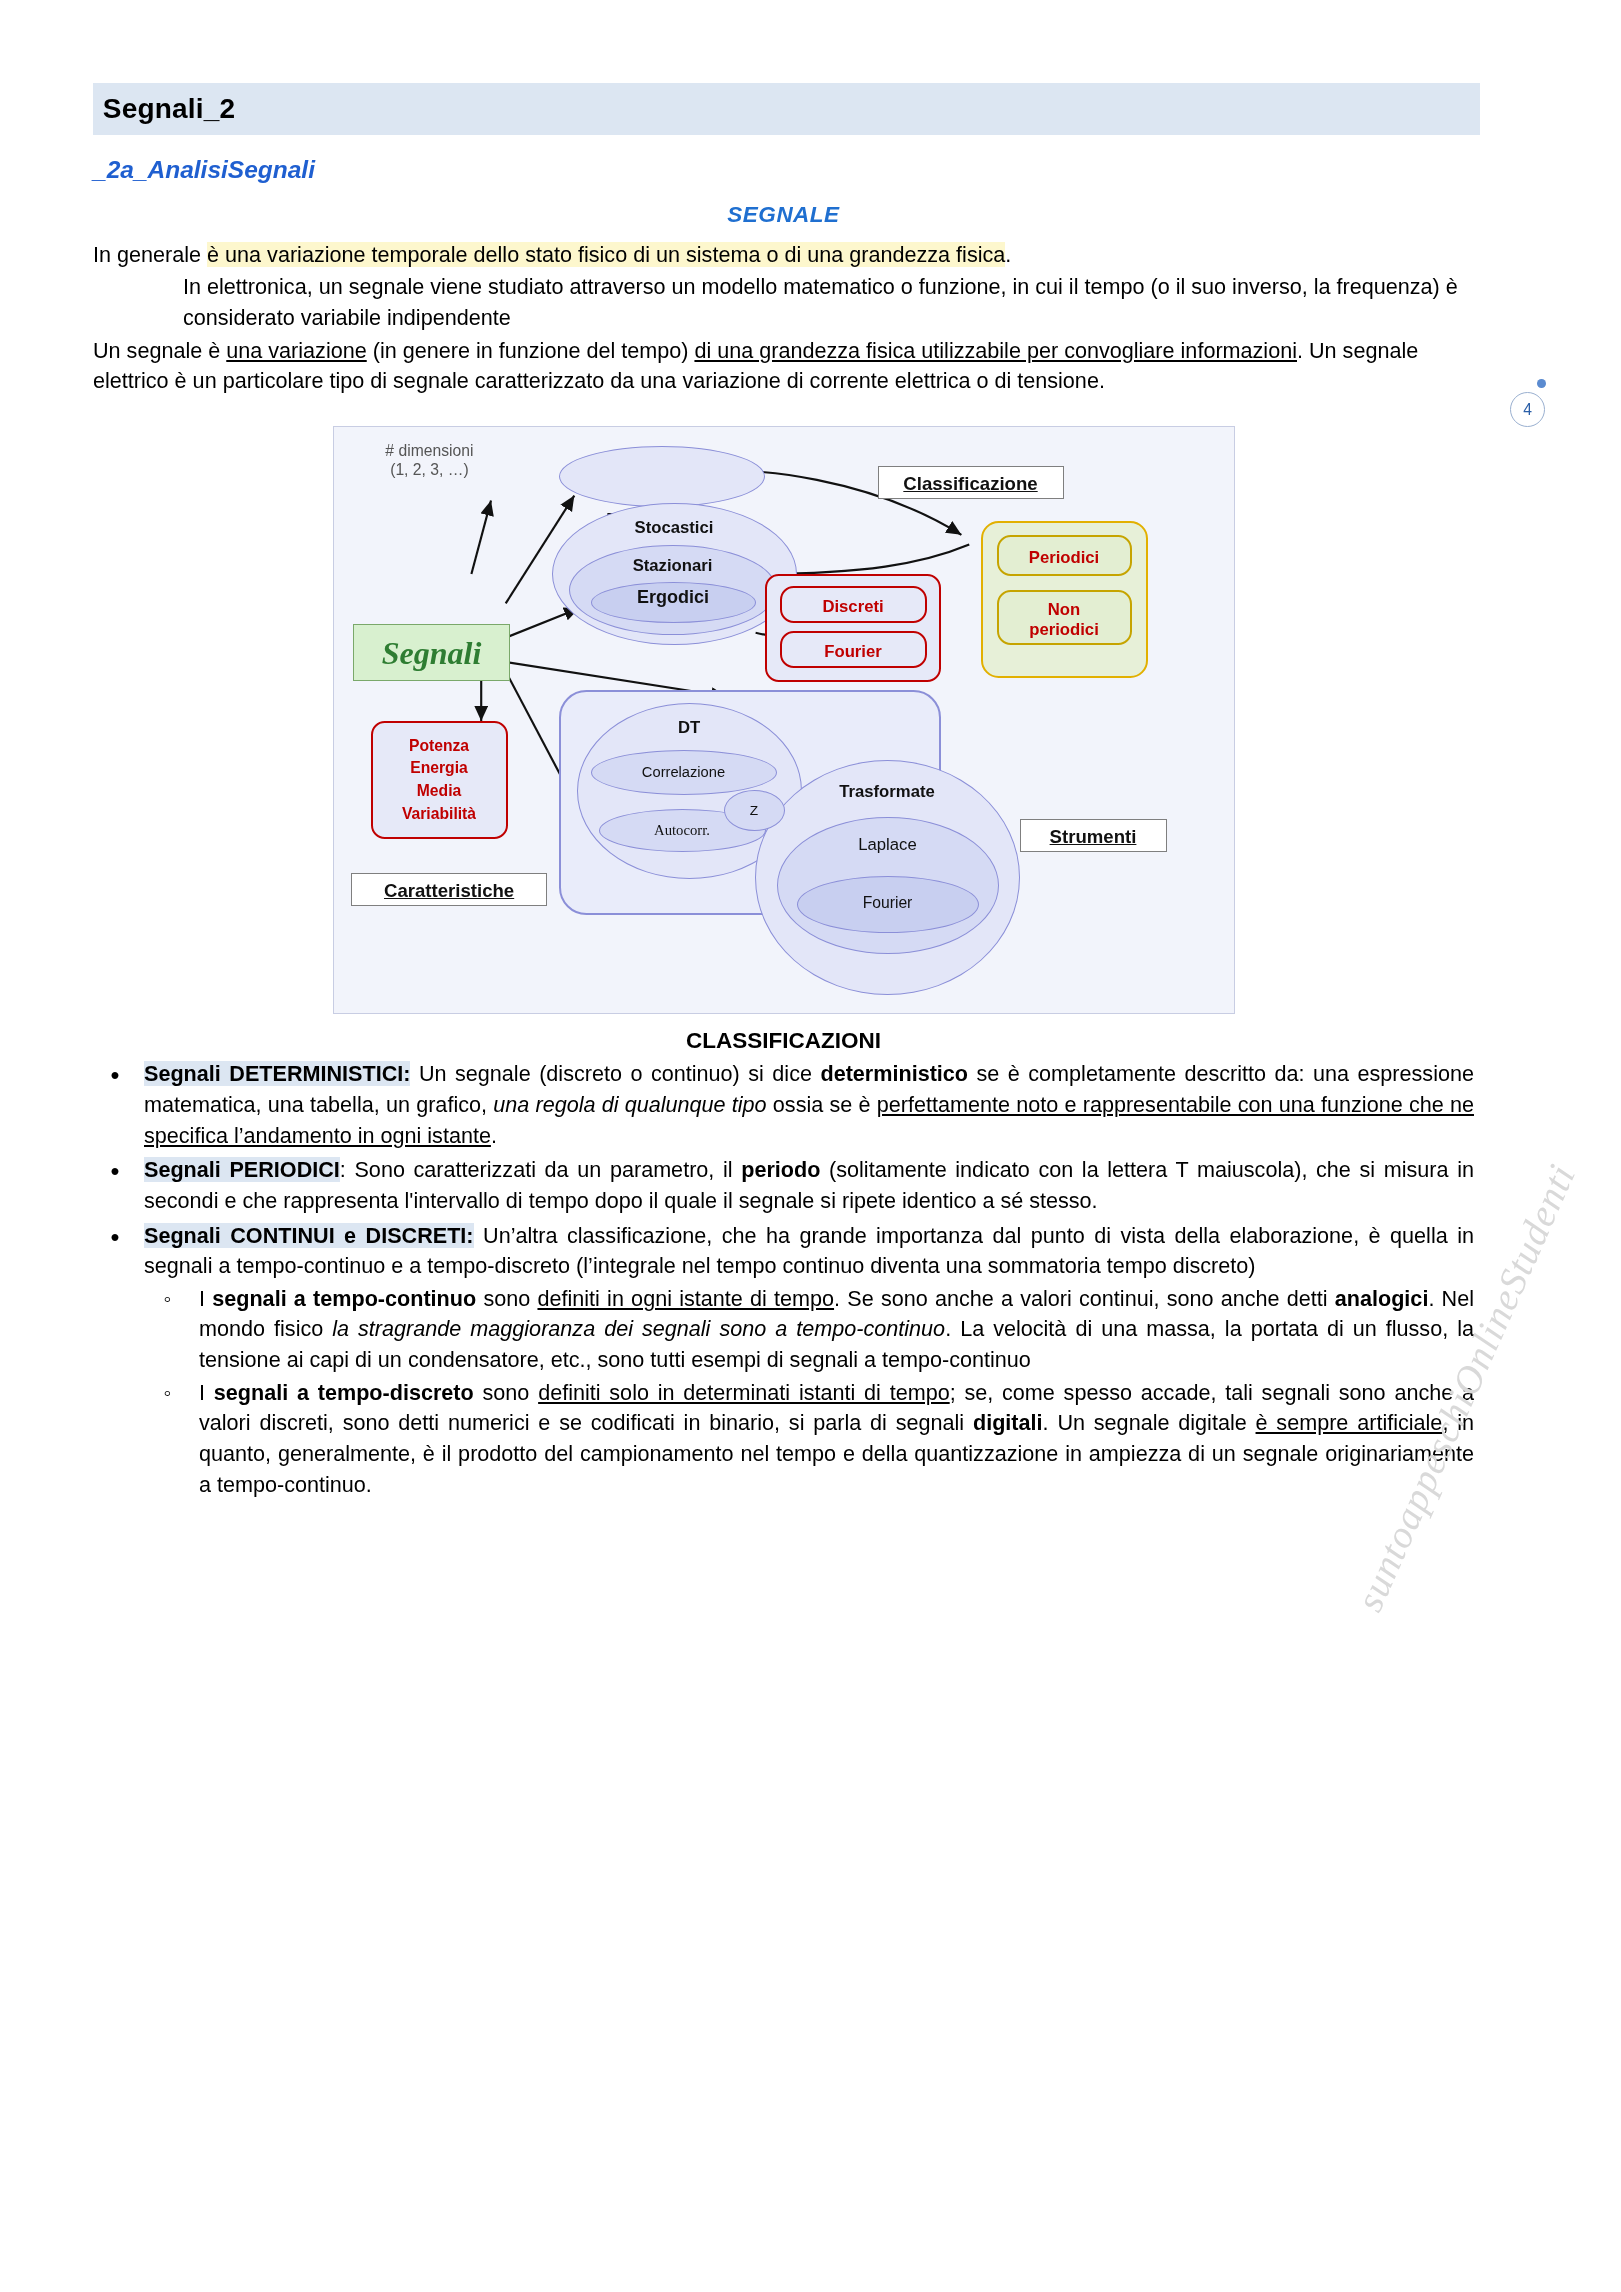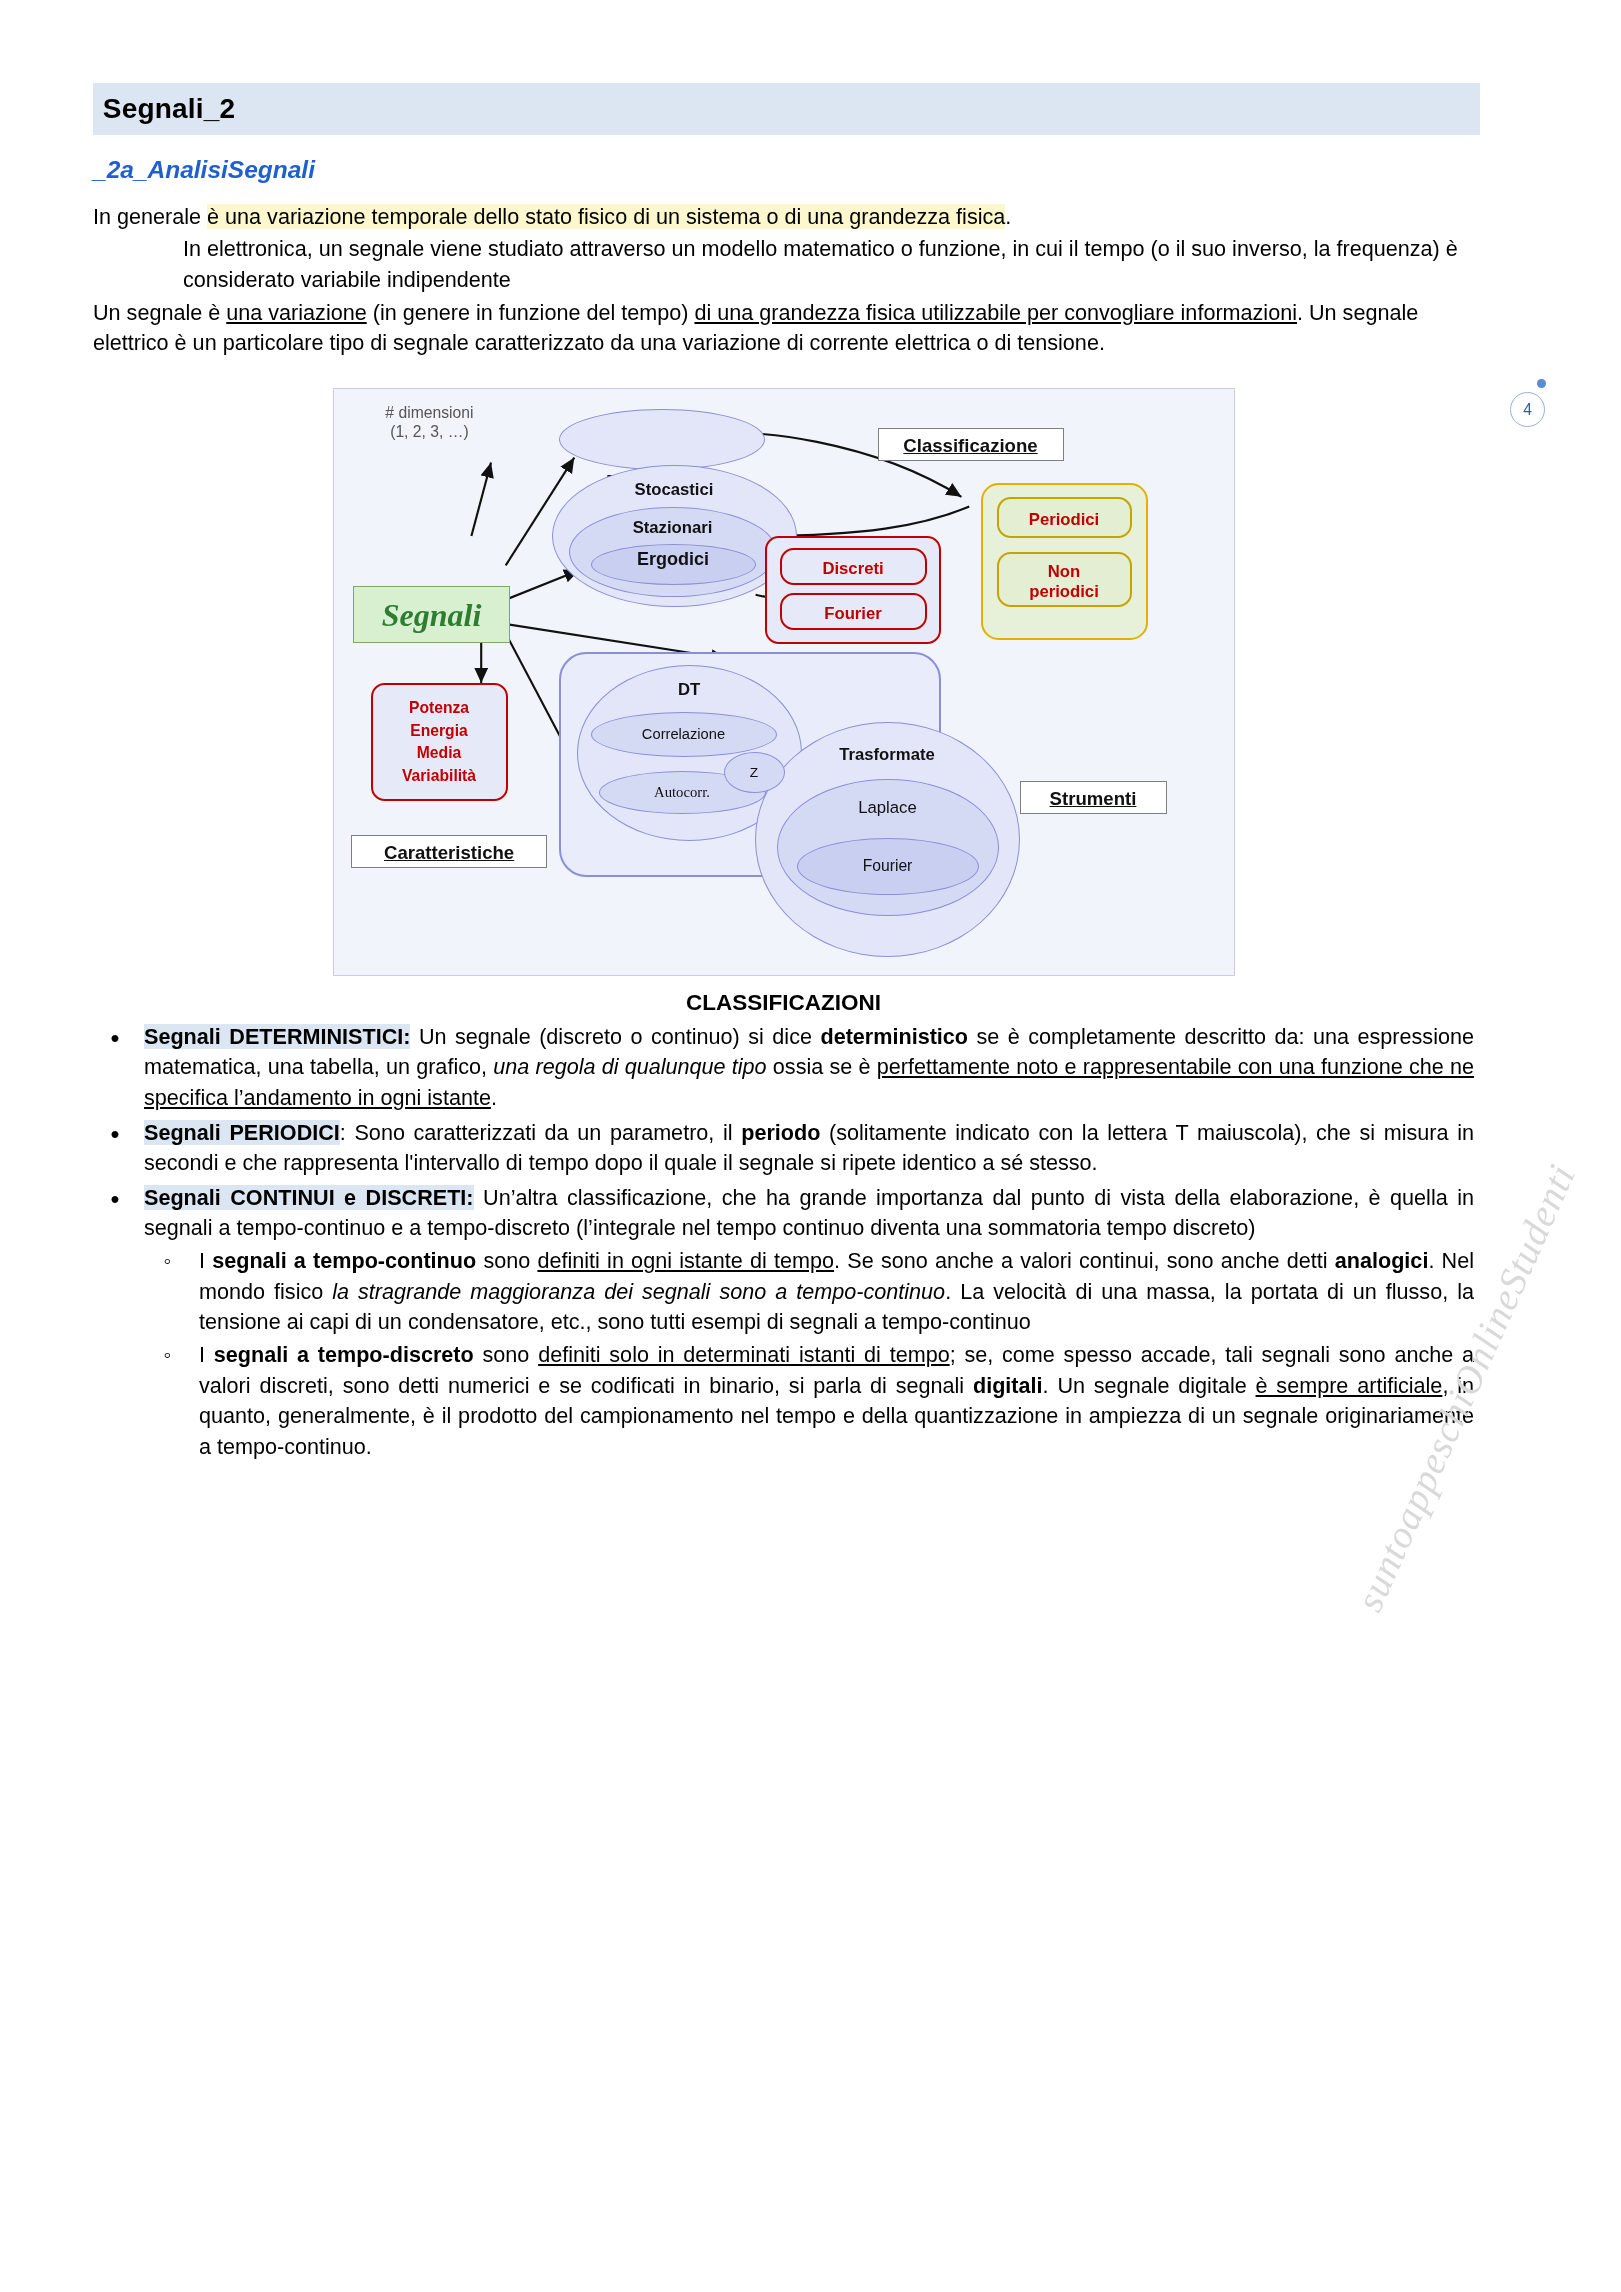--- a/index.html
+++ b/index.html
@@ -132,20 +132,21 @@
 </style>
 </head>
 <body>
 
 <div class="page">
 
   <div class="title-band">Segnali_2</div>
 
   <div class="subtitle">_2a_AnalisiSegnali</div>
 
+  <div class="segnale-head">SEGNALE</div>
 
   <p class="body-text">
     <span>In generale </span><span class="hl">è una variazione temporale dello stato fisico di un sistema o di una grandezza fisica</span><span>.</span>
   </p>
 
   <p class="indent-1">In elettronica, un segnale viene studiato attraverso un modello matematico o funzione, in cui il tempo (o il suo inverso, la frequenza) è considerato variabile indipendente</p>
 
   <p class="body-text">
     <span>Un segnale è </span><span class="u">una variazione</span><span> (in genere in funzione del tempo) </span><span class="u">di una grandezza fisica utilizzabile per convogliare informazioni</span><span>. Un segnale elettrico è un particolare tipo di segnale caratterizzato da una variazione di corrente elettrica o di tensione.</span>
   </p>

